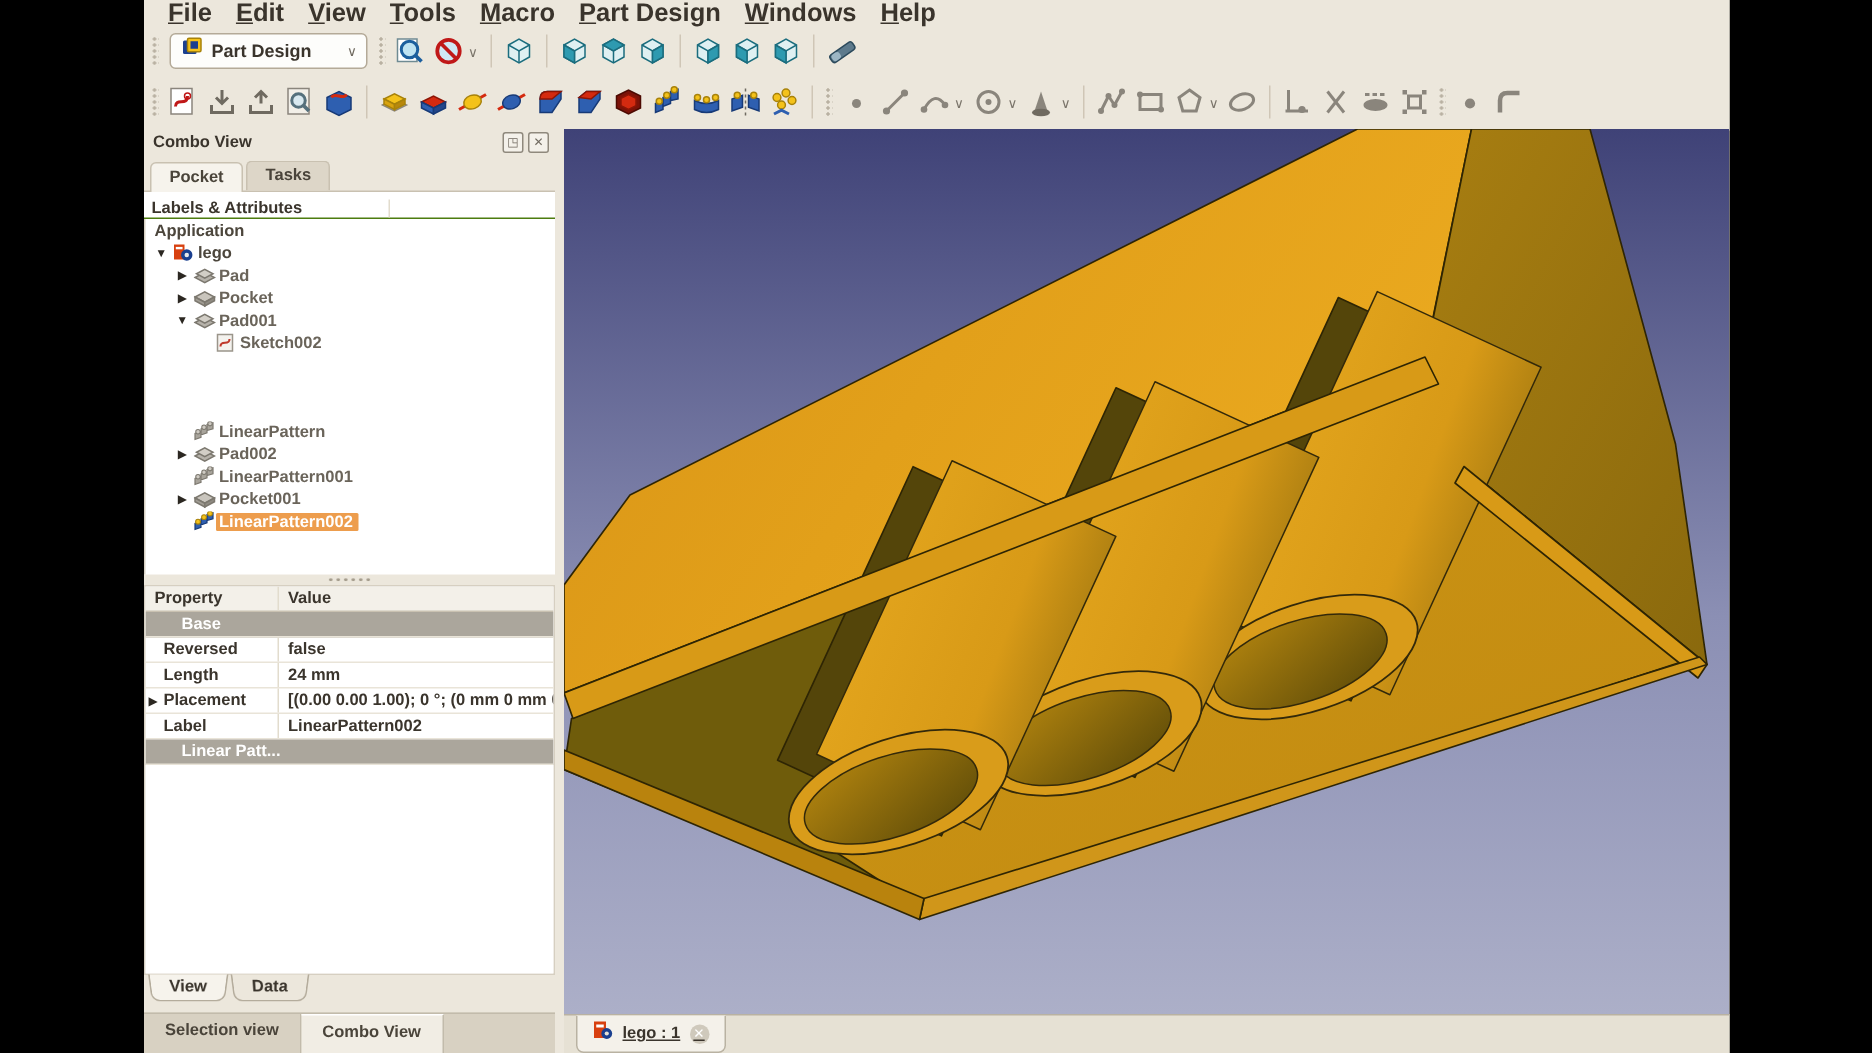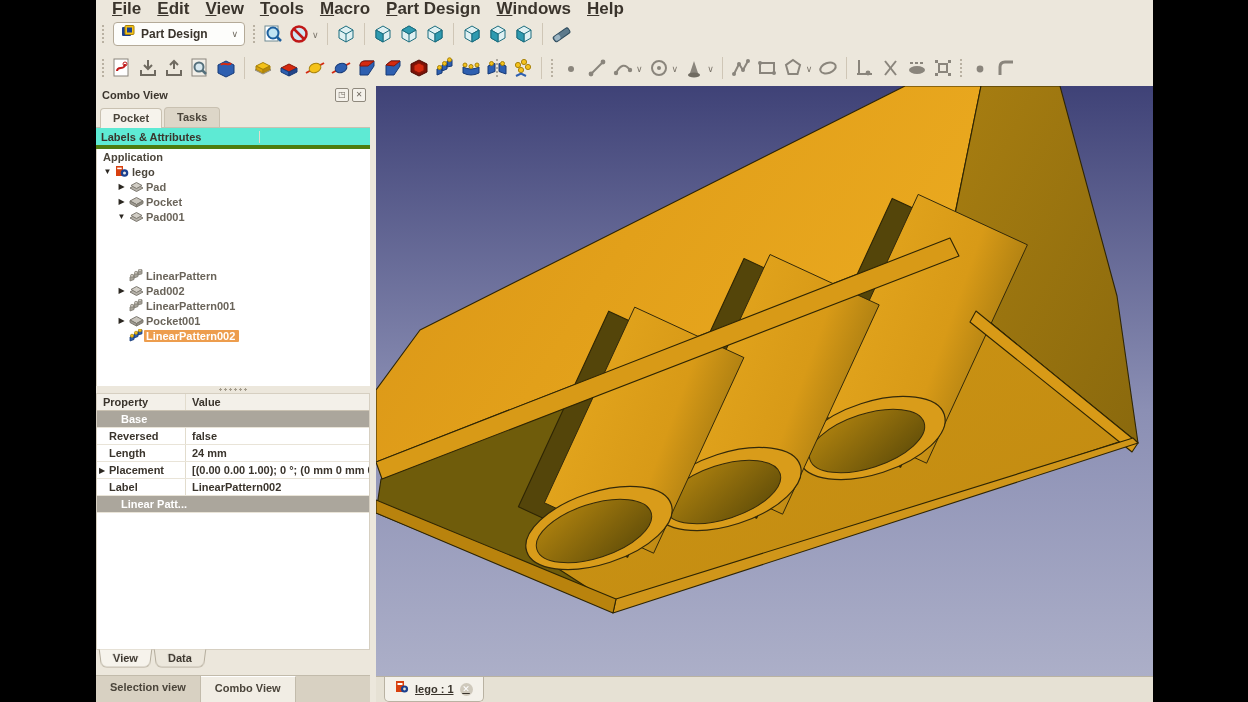--- a/index.html
+++ b/index.html
@@ -38,21 +38,21 @@
 
   
   .panel-title{height:18px;display:flex;align-items:center;padding:0 4px 0 6px;}
   .panel-title .t{font-size:11px;font-weight:700;flex:1;}
   .mini-btn{width:12px;height:12px;border:1px solid #8f897d;border-radius:2px;background:#f4f1ea;
             font-size:8px;line-height:11px;text-align:center;color:#6f695f;margin-left:3px;}
   .tabbar{height:23px;display:flex;align-items:flex-end;padding-left:4px;border-bottom:1px solid #c9c1b1;}
   .tab{font-size:11px;font-weight:700;padding:3px 12px 4px;border:1px solid #c9c1b1;border-bottom:none;
        border-radius:4px 4px 0 0;background:#ddd6c8;color:#4a443a;margin-right:2px;}
   .tab.active{background:#f6f3ec;position:relative;top:1px;}
-  .tree-header{height:17px;background:#5eead4;border-bottom:4px solid #4d7c0f;display:flex;align-items:center;}
+  .tree-header{height:17px;background:#ffffff;border-bottom:1px solid #4d7c0f;display:flex;align-items:flex-end;}
   .tree-header .th{font-size:11px;font-weight:700;padding-left:5px;width:158px;border-right:1px solid #e2dccd;}
   .tree{background:#ffffff;height:237px;overflow:hidden;border-left:1px solid #d6cfc1;position:relative;}
   .trow{height:15px;display:flex;align-items:center;font-size:11px;font-weight:700;color:#4c463c;white-space:nowrap;}
   .trow .arrow{width:13px;font-size:8px;color:#2b2721;text-align:center;flex:none;}
   .trow .ticon{width:16px;height:13px;flex:none;display:flex;align-items:center;justify-content:center;}
   .trow .tlabel{padding:0 4px 0 2px;text-align:right;}
   .trow.selected .tlabel{background:#ed9d4d;color:#fff;border-radius:1px;}
   .trow.graytext .tlabel{color:#6a645a;}
   .hsplit{height:7px;background:#ece7dc;display:flex;align-items:center;justify-content:center;}
   .hsplit .dots{width:30px;height:3px;background-image:radial-gradient(circle,#a59d8d 1px,transparent 1.2px);background-size:5px 3px;}
@@ -473,20 +473,30 @@
           </div>
           <div class="trow graytext" style="padding-left: 18px;">
             <span class="arrow">▼</span>
             <span class="ticon">
               <svg width="15" height="13" viewBox="0 0 15 13">
                 <polygon points="1,8 7.5,4.5 14,8 7.5,11.5" fill="#b6b2aa" stroke="#7c786f"></polygon>
                 <polygon points="2,5.5 7.5,2.5 13,5.5 7.5,8.5" fill="#d2cec6" stroke="#7c786f"></polygon>
               </svg>
             </span>
             <span class="tlabel" style="font-weight: 600;">Pad001</span>
+          </div>
+          <div class="trow graytext" style="padding-left: 32px;">
+            <span class="arrow"></span>
+            <span class="ticon">
+              <svg width="14" height="13" viewBox="0 0 14 13">
+                <rect x="2" y="1" width="10" height="11" fill="#f4f2ee" stroke="#9a958a"></rect>
+                <path d="M4 9 C4 4,10 9,10 4" fill="none" stroke="#c0392b" stroke-width="1.4"></path>
+              </svg>
+            </span>
+            <span class="tlabel" style="font-weight: 600;">Sketch002</span>
           </div>
           <div class="trow graytext" style="padding-left: 18px; margin-top: 44px;">
             <span class="arrow"></span>
             <span class="ticon">
               <svg width="15" height="13" viewBox="0 0 15 13">
                 <path d="M1 12 L1 8 5 6.5 5 10.5 Z M5 9 L5 5 9 3.5 9 7.5 Z M9 6 L9 2 13 0.8 13 4.8 Z" fill="#a8a49b" stroke="#7c786f" stroke-width="0.8"></path>
                 <circle cx="3" cy="6.8" r="1.5" fill="#cfcbc3" stroke="#7c786f" stroke-width="0.7"></circle>
                 <circle cx="7" cy="3.8" r="1.5" fill="#cfcbc3" stroke="#7c786f" stroke-width="0.7"></circle>
                 <circle cx="11" cy="1.4" r="1.5" fill="#cfcbc3" stroke="#7c786f" stroke-width="0.7"></circle>
               </svg>

